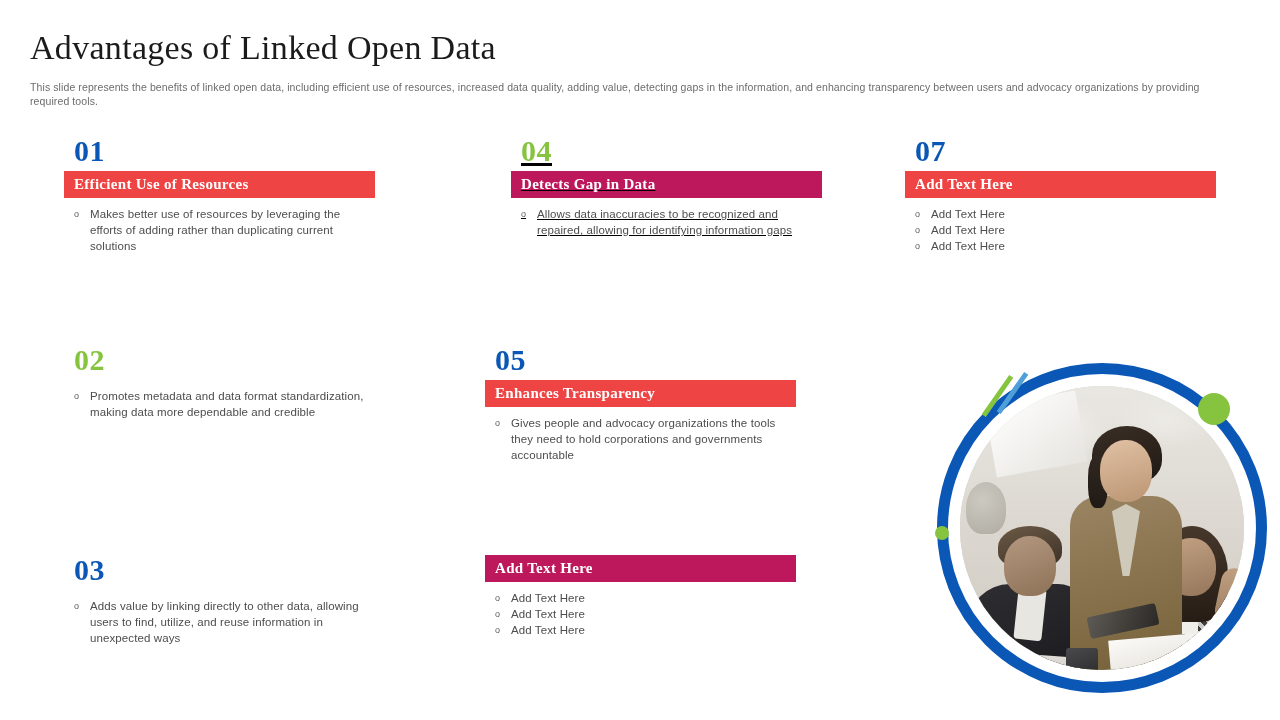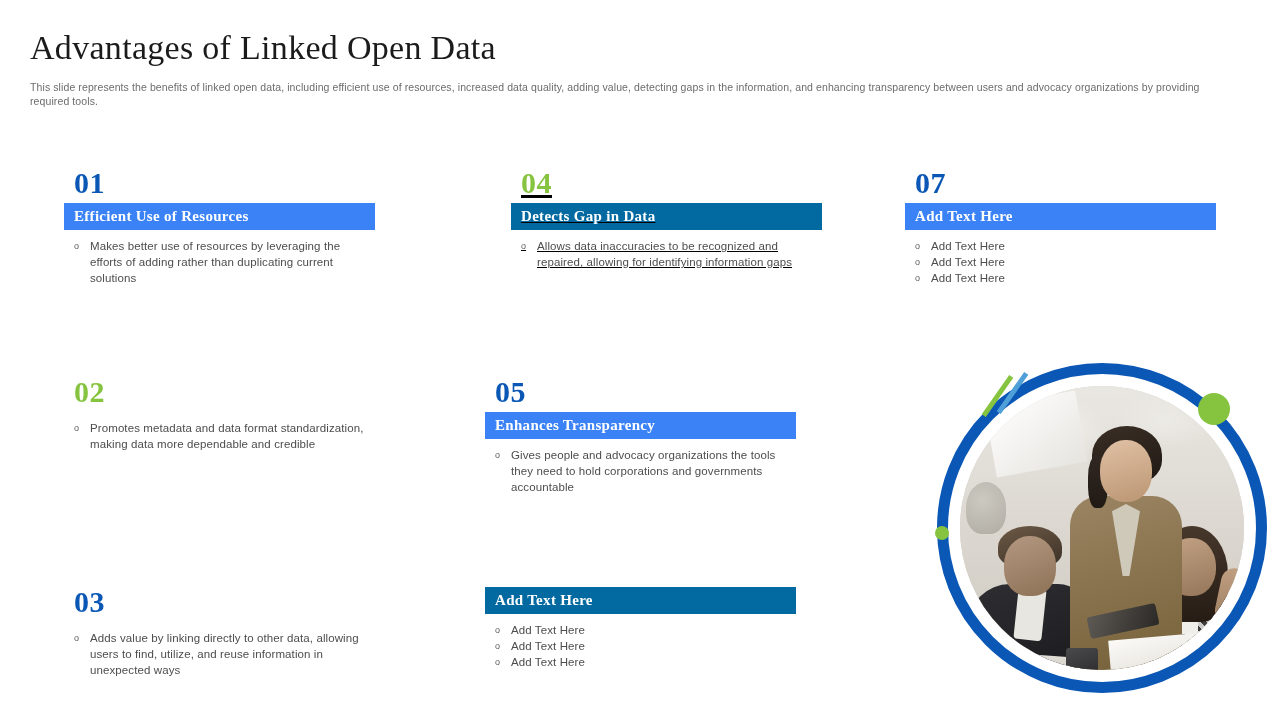--- a/index.html
+++ b/index.html
@@ -37,43 +37,42 @@
     font-family: "Liberation Sans", sans-serif;
     font-size: 10.5px;
     line-height: 14px;
     color: #6c6c6c;
     letter-spacing: 0.1px;
   }
 
   
   .card {
     position: absolute;
-    margin-top: 32px;
   }
   .card-number {
     font-family: "Liberation Serif", serif;
     font-size: 30px;
     font-weight: 700;
     line-height: 30px;
     letter-spacing: 0.5px;
     margin-left: 10px;
     margin-bottom: 5px;
   }
   .card-number.blue  { color: #0b57b5; }
   .card-number.green { color: #86c440; }
 
   .card-bar {
     height: 27px;
     display: flex;
     align-items: center;
     padding-left: 10px;
     box-sizing: border-box;
   }
-  .card-bar.blue  { background: #3b82f6; }
-  .card-bar.green { background: #0369a1; }
+  .card-bar.blue  { background: #ef4444; }
+  .card-bar.green { background: #be185d; }
   .card-bar-label {
     font-family: "Liberation Serif", serif;
     font-size: 15px;
     font-weight: 700;
     color: #ffffff;
     letter-spacing: 0.3px;
     white-space: nowrap;
   }
 
   .card-body {

